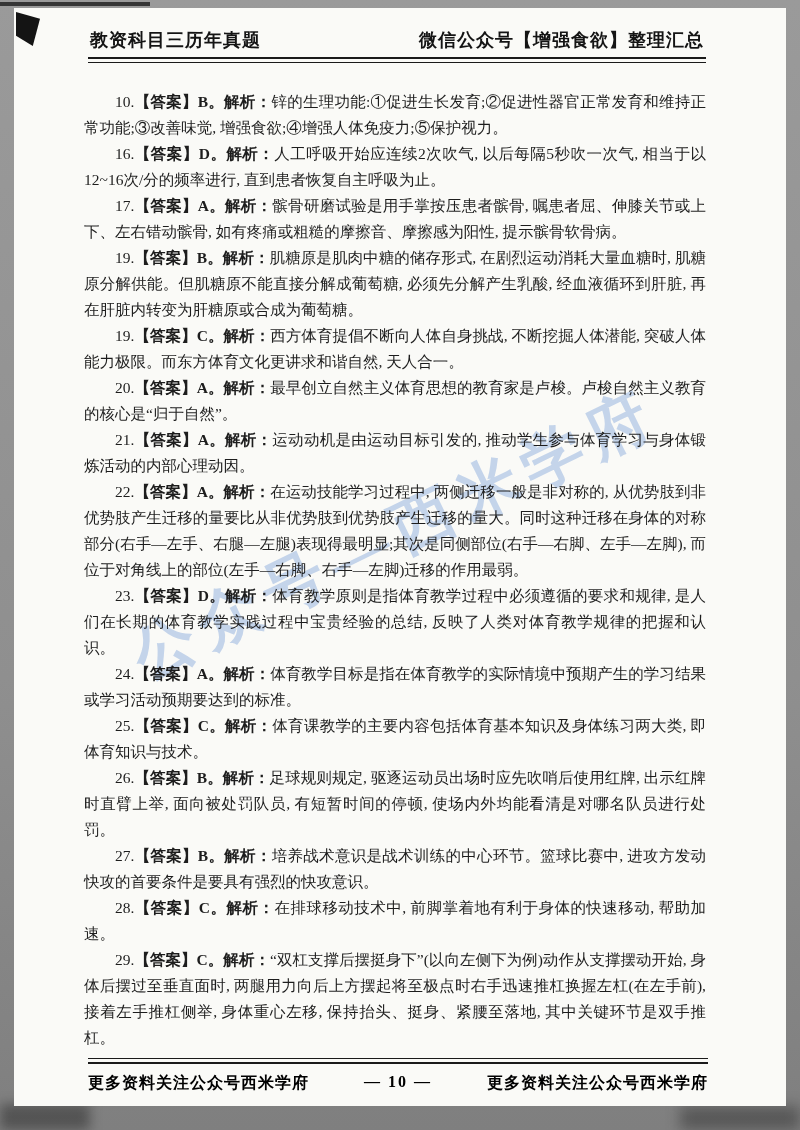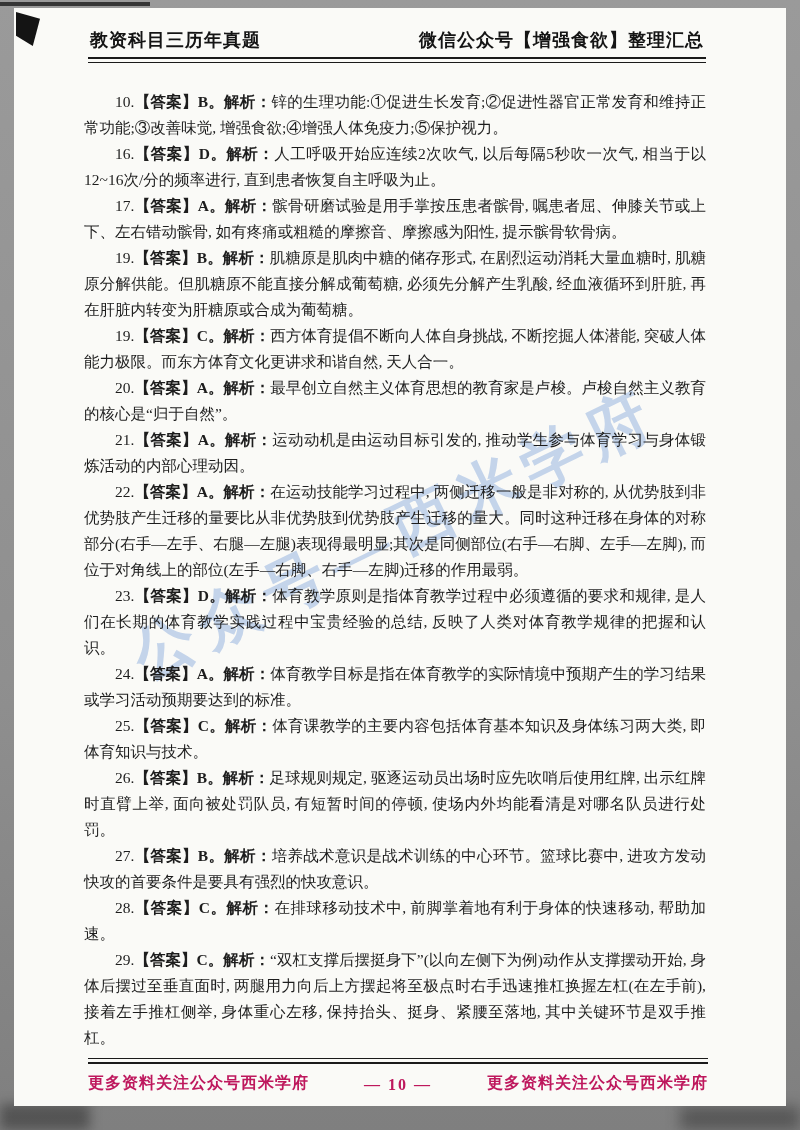--- a/index.html
+++ b/index.html
@@ -101,24 +101,24 @@
     height: 3px;
     border-top: 1px solid #1a1a1a;
     border-bottom: 2px solid #1a1a1a;
   }
   .ftr {
     position: absolute;
     left: 74px; right: 78px;
     bottom: 12px;
     display: flex;
     justify-content: space-between;
-    align-items: flex-end;
+    align-items: flex-start;
     font-size: 16px;
     font-weight: bold;
-    color: #be185d;
+    color: #000000;
     letter-spacing: 1px;
     gap: 12px;
   }
   .ftr .page-num {
     font-weight: bold;
     letter-spacing: 2px;
   }
 </style>
 </head>
 <body>

